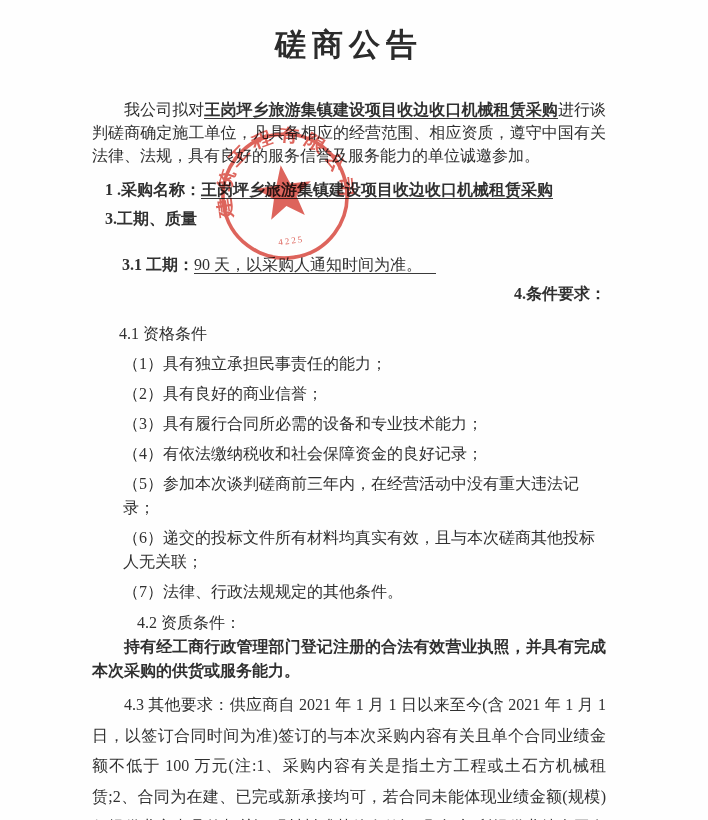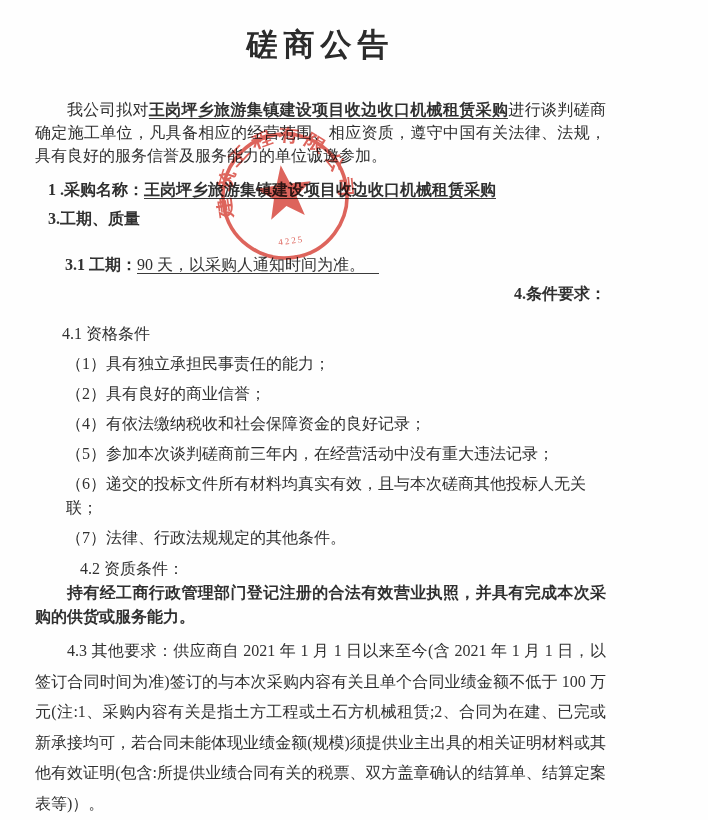--- a/index.html
+++ b/index.html
@@ -5,21 +5,21 @@
   * { margin: 0; padding: 0; box-sizing: border-box; }
   html, body { width: 708px; height: 820px; overflow: hidden; }
   body {
     background: #fefefe;
     font-family: "Liberation Serif", "DejaVu Serif", serif;
     color: #303030;
     position: relative;
   }
   .page {
     width: 664px; height: 820px;
-    padding: 20px 58px 0 35px;
+    padding: 20px 58px 0 92px;
     position: relative;
   }
   .doc-title {
     text-align: center;
     font-size: 31px;
     font-weight: bold;
     letter-spacing: 6px;
     margin-top: 4px;
     margin-bottom: 32px;
     color: #2b2b2b;
@@ -78,20 +78,21 @@
     <div class="line h3 b">3.工期、质量</div>
 
     <div class="line sub"><span class="b">3.1 工期：</span><span class="u">90 天，以采购人通知时间为准。</span></div>
 
     <div class="line h4 b">4.条件要求：</div>
 
     <div class="line h41">4.1 资格条件</div>
 
     <div class="line qual">（1）具有独立承担民事责任的能力；</div>
     <div class="line qual">（2）具有良好的商业信誉；</div>
+    <div class="line qual">（3）具有履行合同所必需的设备和专业技术能力；</div>
     <div class="line qual">（4）有依法缴纳税收和社会保障资金的良好记录；</div>
     <div class="line qual">（5）参加本次谈判磋商前三年内，在经营活动中没有重大违法记录；</div>
     <div class="line qual">（6）递交的投标文件所有材料均真实有效，且与本次磋商其他投标人无关联；</div>
     <div class="line qual">（7）法律、行政法规规定的其他条件。</div>
 
     <div class="line h42">4.2 资质条件：</div>
   </div>
 
   <p class="p42">持有经工商行政管理部门登记注册的合法有效营业执照，并具有完成本次采购的供货或服务能力。</p>
 

